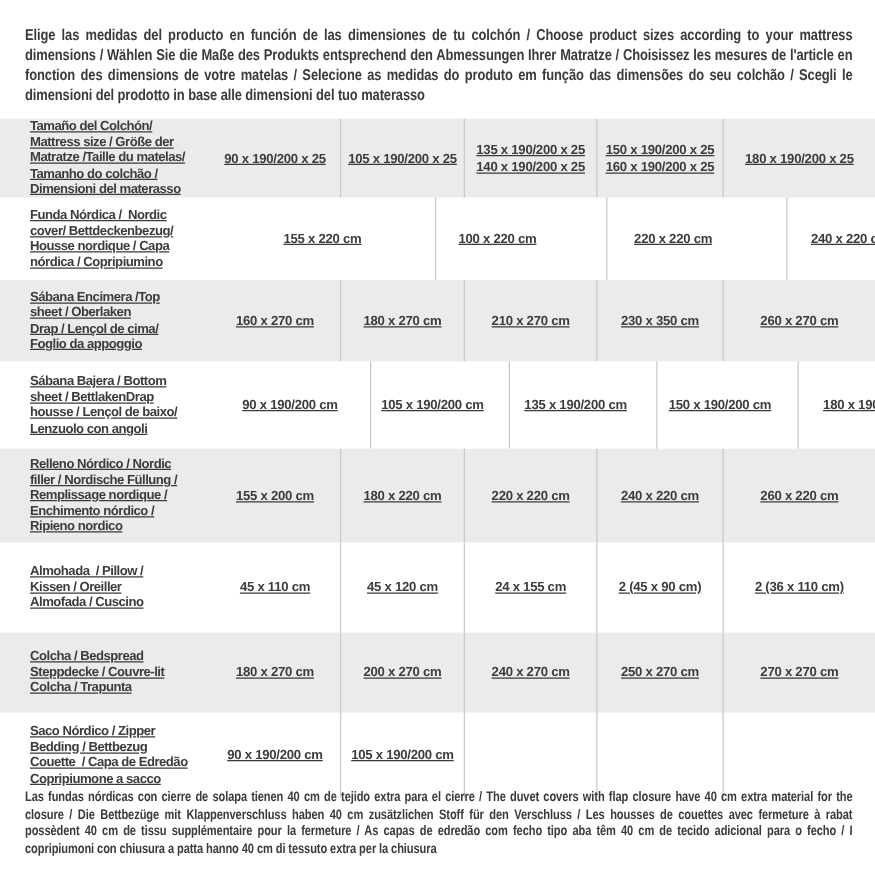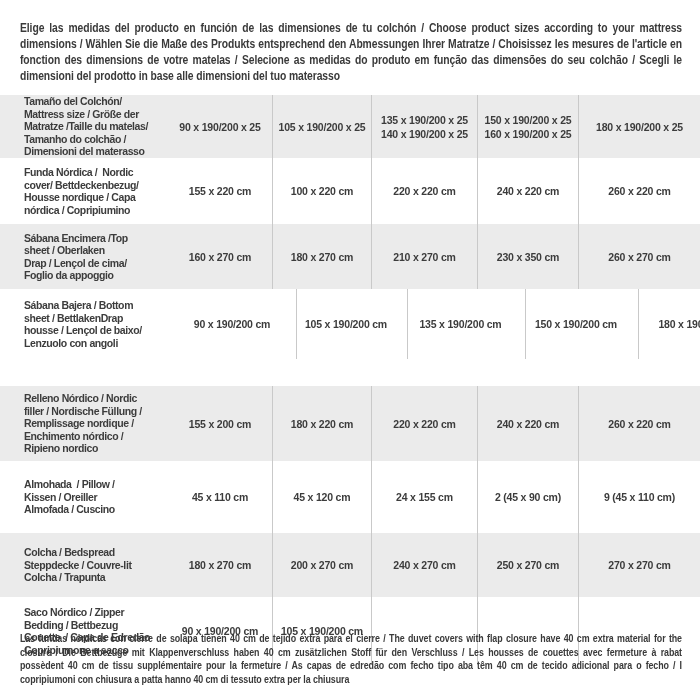--- a/index.html
+++ b/index.html
@@ -18,21 +18,21 @@
     width: 800px;
     transform: scaleX(0.8275);
     transform-origin: 0 0;
     font-size: 12.5px; font-weight: 700;
     line-height: 16px;
     letter-spacing: -0.1px;
     text-align: justify;
     color: #3a3a3a;
   }
   
-  .size-table { position: absolute; top: 95px; left: 0; width: 700px; }
+  .size-table { position: absolute; top: 95px; left: 0; width: 700px; text-decoration: underline; }
   .tr {
     display: grid;
     grid-template-columns: 168px 104px 99px 106px 101px 122px;
     align-items: center;
   }
   .tr.stripe { background: #ebebeb; }
   .td { height: 100%; display: flex; align-items: center; }
   .td.label {
     padding-left: 24px;
     font-size: 10.5px; font-weight: 700;
@@ -45,24 +45,24 @@
     justify-content: center;
     text-align: center;
     font-size: 10.5px; font-weight: 700;
     line-height: 14px;
     letter-spacing: -0.2px;
     white-space: pre;
     color: #3c3c3c;
   }
   .td.val.divided { border-left: 1px solid #c9c9c9; }
   .r1 { height: 63px; }
-  .r2 { height: 66px; }
+  .r2 { height: 66px; gap: 38px; }
   .r3 { height: 65px; }
   .r4 { height: 70px; gap: 12px; }
-  .r5 { height: 75px; margin-top: 27px; }
+  .r5 { height: 75px; }
   .r6 { height: 72px; }
   .r7 { height: 64px; }
   .r8 { height: 68px; }
   
   .note-wrap { position: absolute; top: 632px; left: 20px; width: 662px; height: 58px; }
   .note {
     width: 820px;
     transform: scaleX(0.8073);
     transform-origin: 0 0;
     font-size: 11px; font-weight: 700;
@@ -148,21 +148,21 @@
     </div>
 
     <div class="tr r6">
       <div class="td label">Almohada  / Pillow /
 Kissen / Oreiller
 Almofada / Cuscino</div>
       <div class="td val">45 x 110 cm</div>
       <div class="td val divided">45 x 120 cm</div>
       <div class="td val divided">24 x 155 cm</div>
       <div class="td val divided">2 (45 x 90 cm)</div>
-      <div class="td val divided">9 (45 x 110 cm)</div>
+      <div class="td val divided">2 (36 x 110 cm)</div>
     </div>
 
     <div class="tr stripe r7">
       <div class="td label">Colcha / Bedspread
 Steppdecke / Couvre-lit
 Colcha / Trapunta</div>
       <div class="td val">180 x 270 cm</div>
       <div class="td val divided">200 x 270 cm</div>
       <div class="td val divided">240 x 270 cm</div>
       <div class="td val divided">250 x 270 cm</div>

